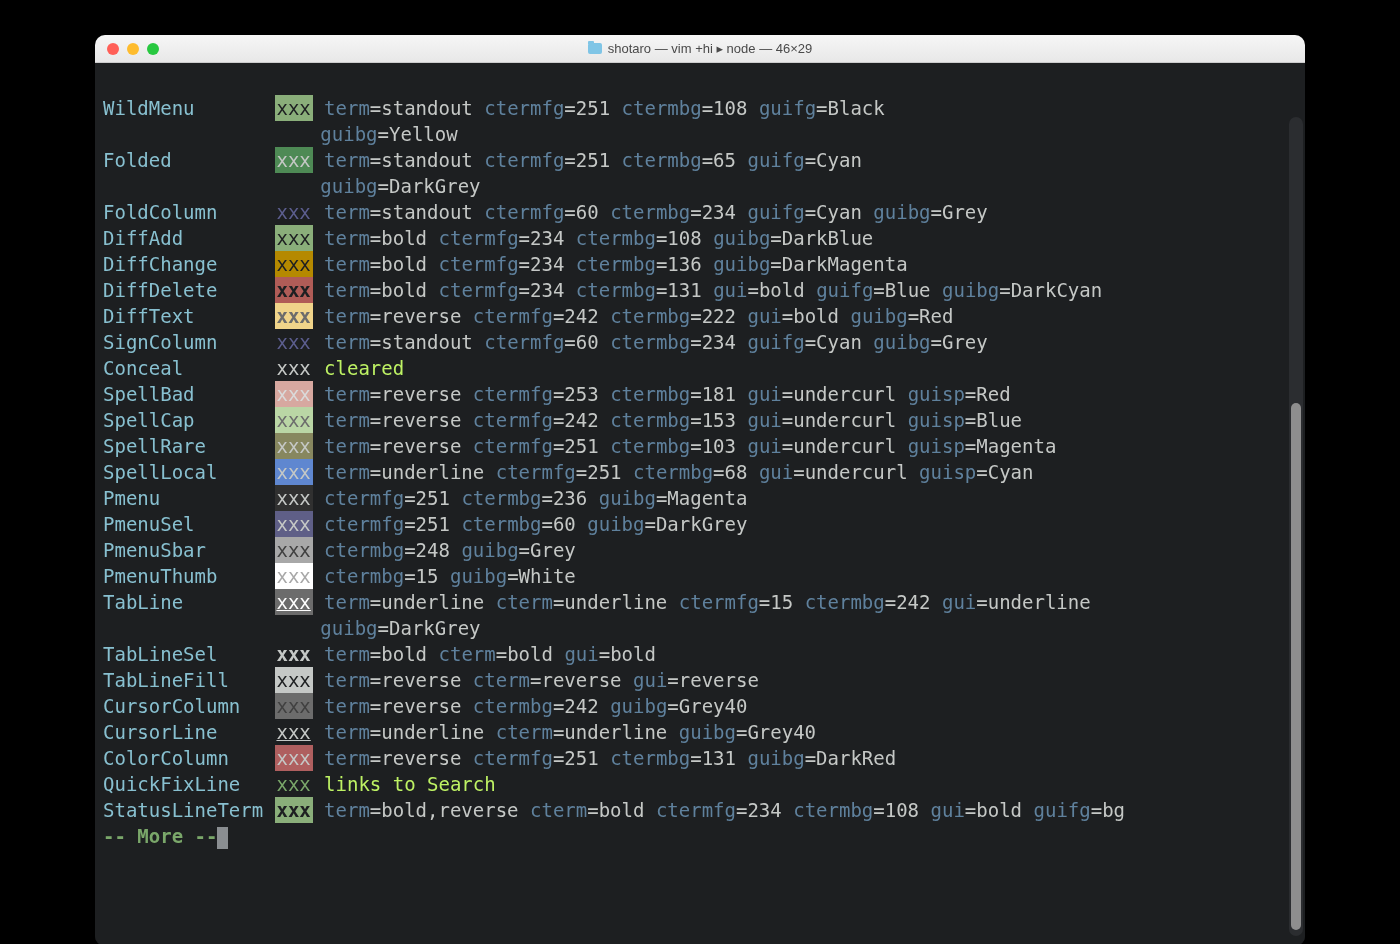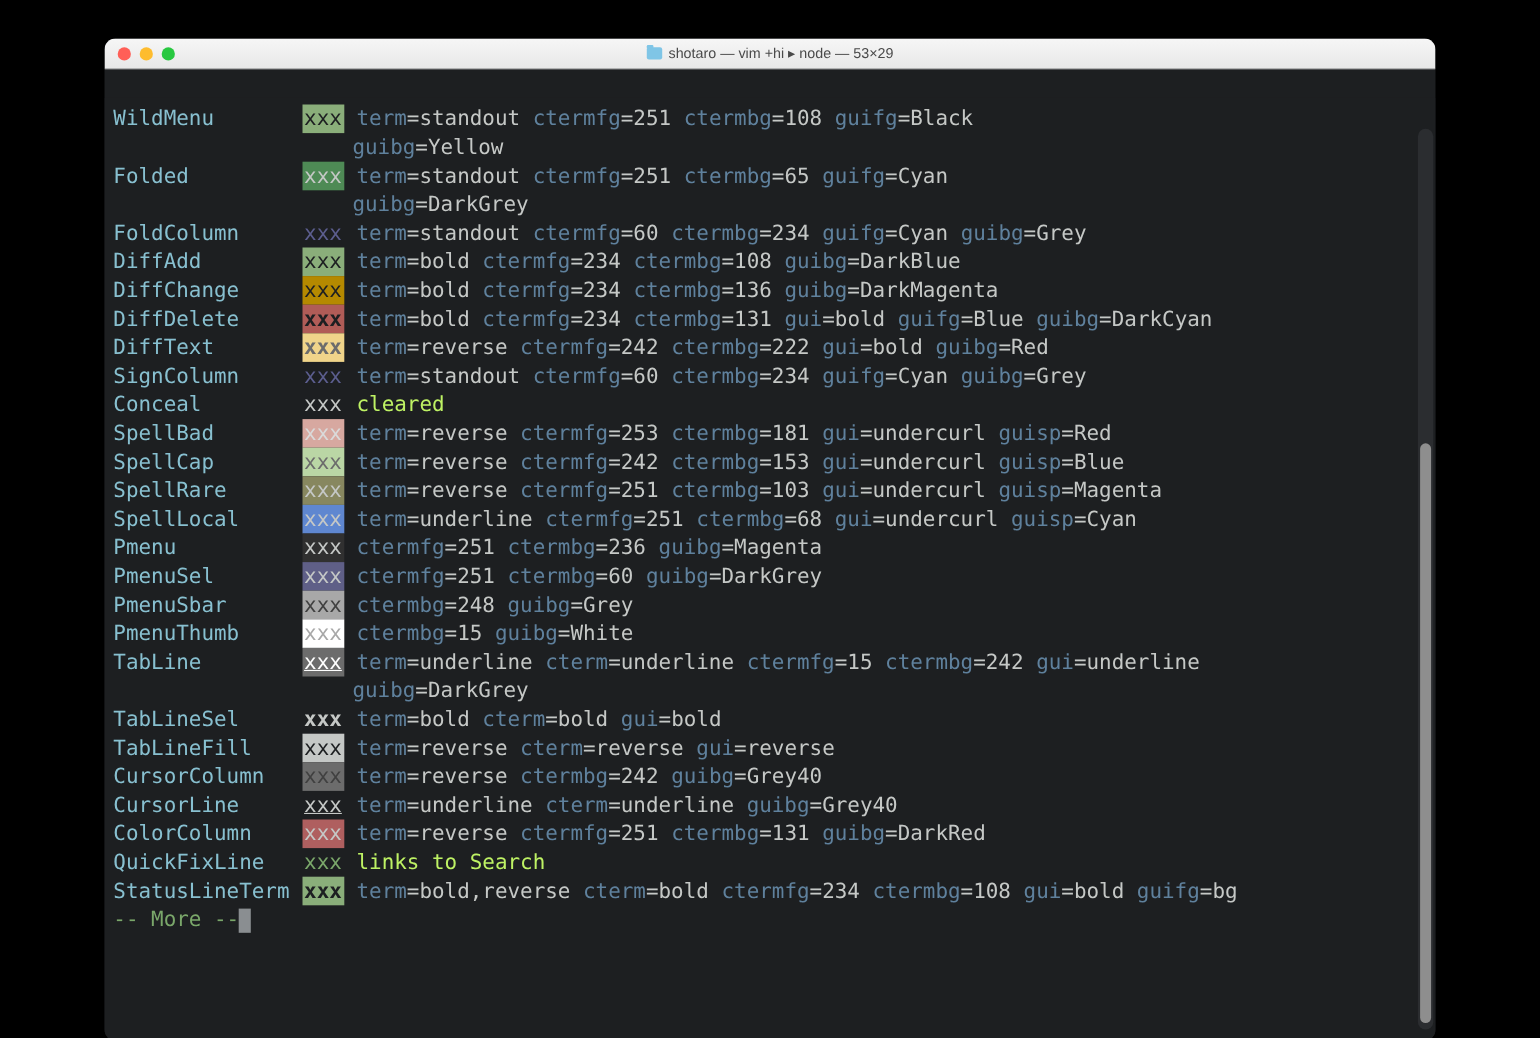--- a/index.html
+++ b/index.html
@@ -73,41 +73,41 @@
     line-height: 26px;
     white-space: pre;
     margin-top: 26px;
   }
   .row { display:block; }
   .grp { color:#88c0d0; } 
   .key { color:#5f819d; } 
   .eq  { color:#c5c8c6; }
   .val { color:#c5c8c6; }
   .plain { color:#bef264; }
-  .more { color:#7aa76a; font-weight:normal;text-align:center; }
+  .more { color:#7aa76a; font-weight:bold;text-align:center; }
   .cursor { display:inline-block; width:11px; height:22px; background:#8a8e91; vertical-align:middle; }
 
   .swatch { display:inline-block; width:38px; text-align:center; }
 
   .sb { position:absolute; right:2px; top:28px; bottom:10px; width:14px; background:#2b2d30; border-radius:7px;}
   .sb-thumb { position:absolute; left:2px; right:2px; top:286px; bottom:6px; background:#8e8e8e; border-radius:5px; }
 </style>
 </head>
 <body>
 
 <div class="window">
   <div class="titlebar">
     <div class="traffic-lights">
       <div class="tl tl-close"></div>
       <div class="tl tl-min"></div>
       <div class="tl tl-max"></div>
     </div>
     <div class="title-wrap">
       <span class="folder-icon"></span>
-      <span>shotaro — vim +hi ▸ node — 53×29</span>
+      <span>shotaro — vim +hi ▸ node — 46×29</span>
     </div>
   </div>
 
   <div class="term" id="term"><span class="row"><span class="grp">WildMenu      </span> <span class="swatch" style="color:#1d1f21;background:#8aae7a;">xxx</span> <span class="key">term</span><span class="eq">=</span><span class="val">standout</span> <span class="key">ctermfg</span><span class="eq">=</span><span class="val">251</span> <span class="key">ctermbg</span><span class="eq">=</span><span class="val">108</span> <span class="key">guifg</span><span class="eq">=</span><span class="val">Black</span></span><span class="row">                   <span class="key">guibg</span><span class="eq">=</span><span class="val">Yellow</span></span><span class="row"><span class="grp">Folded        </span> <span class="swatch" style="color:#c5c8c6;background:#4e8a55;">xxx</span> <span class="key">term</span><span class="eq">=</span><span class="val">standout</span> <span class="key">ctermfg</span><span class="eq">=</span><span class="val">251</span> <span class="key">ctermbg</span><span class="eq">=</span><span class="val">65</span> <span class="key">guifg</span><span class="eq">=</span><span class="val">Cyan</span></span><span class="row">                   <span class="key">guibg</span><span class="eq">=</span><span class="val">DarkGrey</span></span><span class="row"><span class="grp">FoldColumn    </span> <span class="swatch" style="color:#5c5e8f;">xxx</span> <span class="key">term</span><span class="eq">=</span><span class="val">standout</span> <span class="key">ctermfg</span><span class="eq">=</span><span class="val">60</span> <span class="key">ctermbg</span><span class="eq">=</span><span class="val">234</span> <span class="key">guifg</span><span class="eq">=</span><span class="val">Cyan</span> <span class="key">guibg</span><span class="eq">=</span><span class="val">Grey</span></span><span class="row"><span class="grp">DiffAdd       </span> <span class="swatch" style="color:#1d1f21;background:#8aae7a;">xxx</span> <span class="key">term</span><span class="eq">=</span><span class="val">bold</span> <span class="key">ctermfg</span><span class="eq">=</span><span class="val">234</span> <span class="key">ctermbg</span><span class="eq">=</span><span class="val">108</span> <span class="key">guibg</span><span class="eq">=</span><span class="val">DarkBlue</span></span><span class="row"><span class="grp">DiffChange    </span> <span class="swatch" style="color:#1d1f21;background:#b58900;">xxx</span> <span class="key">term</span><span class="eq">=</span><span class="val">bold</span> <span class="key">ctermfg</span><span class="eq">=</span><span class="val">234</span> <span class="key">ctermbg</span><span class="eq">=</span><span class="val">136</span> <span class="key">guibg</span><span class="eq">=</span><span class="val">DarkMagenta</span></span><span class="row"><span class="grp">DiffDelete    </span> <span class="swatch" style="color:#1d1f21;background:#b05c57;font-weight:bold;">xxx</span> <span class="key">term</span><span class="eq">=</span><span class="val">bold</span> <span class="key">ctermfg</span><span class="eq">=</span><span class="val">234</span> <span class="key">ctermbg</span><span class="eq">=</span><span class="val">131</span> <span class="key">gui</span><span class="eq">=</span><span class="val">bold</span> <span class="key">guifg</span><span class="eq">=</span><span class="val">Blue</span> <span class="key">guibg</span><span class="eq">=</span><span class="val">DarkCyan</span></span><span class="row"><span class="grp">DiffText      </span> <span class="swatch" style="color:#6c6c6c;background:#f0d48a;font-weight:bold;">xxx</span> <span class="key">term</span><span class="eq">=</span><span class="val">reverse</span> <span class="key">ctermfg</span><span class="eq">=</span><span class="val">242</span> <span class="key">ctermbg</span><span class="eq">=</span><span class="val">222</span> <span class="key">gui</span><span class="eq">=</span><span class="val">bold</span> <span class="key">guibg</span><span class="eq">=</span><span class="val">Red</span></span><span class="row"><span class="grp">SignColumn    </span> <span class="swatch" style="color:#5c5e8f;">xxx</span> <span class="key">term</span><span class="eq">=</span><span class="val">standout</span> <span class="key">ctermfg</span><span class="eq">=</span><span class="val">60</span> <span class="key">ctermbg</span><span class="eq">=</span><span class="val">234</span> <span class="key">guifg</span><span class="eq">=</span><span class="val">Cyan</span> <span class="key">guibg</span><span class="eq">=</span><span class="val">Grey</span></span><span class="row"><span class="grp">Conceal       </span> <span class="swatch" style="color:#c5c8c6;">xxx</span> <span class="plain">cleared</span></span><span class="row"><span class="grp">SpellBad      </span> <span class="swatch" style="color:#dadada;background:#d7a8a0;">xxx</span> <span class="key">term</span><span class="eq">=</span><span class="val">reverse</span> <span class="key">ctermfg</span><span class="eq">=</span><span class="val">253</span> <span class="key">ctermbg</span><span class="eq">=</span><span class="val">181</span> <span class="key">gui</span><span class="eq">=</span><span class="val">undercurl</span> <span class="key">guisp</span><span class="eq">=</span><span class="val">Red</span></span><span class="row"><span class="grp">SpellCap      </span> <span class="swatch" style="color:#6c6c6c;background:#bad6a5;">xxx</span> <span class="key">term</span><span class="eq">=</span><span class="val">reverse</span> <span class="key">ctermfg</span><span class="eq">=</span><span class="val">242</span> <span class="key">ctermbg</span><span class="eq">=</span><span class="val">153</span> <span class="key">gui</span><span class="eq">=</span><span class="val">undercurl</span> <span class="key">guisp</span><span class="eq">=</span><span class="val">Blue</span></span><span class="row"><span class="grp">SpellRare     </span> <span class="swatch" style="color:#c5c8c6;background:#87875f;">xxx</span> <span class="key">term</span><span class="eq">=</span><span class="val">reverse</span> <span class="key">ctermfg</span><span class="eq">=</span><span class="val">251</span> <span class="key">ctermbg</span><span class="eq">=</span><span class="val">103</span> <span class="key">gui</span><span class="eq">=</span><span class="val">undercurl</span> <span class="key">guisp</span><span class="eq">=</span><span class="val">Magenta</span></span><span class="row"><span class="grp">SpellLocal    </span> <span class="swatch" style="color:#c5c8c6;background:#5f87d0;">xxx</span> <span class="key">term</span><span class="eq">=</span><span class="val">underline</span> <span class="key">ctermfg</span><span class="eq">=</span><span class="val">251</span> <span class="key">ctermbg</span><span class="eq">=</span><span class="val">68</span> <span class="key">gui</span><span class="eq">=</span><span class="val">undercurl</span> <span class="key">guisp</span><span class="eq">=</span><span class="val">Cyan</span></span><span class="row"><span class="grp">Pmenu         </span> <span class="swatch" style="color:#c5c8c6;background:#303030;">xxx</span> <span class="key">ctermfg</span><span class="eq">=</span><span class="val">251</span> <span class="key">ctermbg</span><span class="eq">=</span><span class="val">236</span> <span class="key">guibg</span><span class="eq">=</span><span class="val">Magenta</span></span><span class="row"><span class="grp">PmenuSel      </span> <span class="swatch" style="color:#c5c8c6;background:#5f5f87;">xxx</span> <span class="key">ctermfg</span><span class="eq">=</span><span class="val">251</span> <span class="key">ctermbg</span><span class="eq">=</span><span class="val">60</span> <span class="key">guibg</span><span class="eq">=</span><span class="val">DarkGrey</span></span><span class="row"><span class="grp">PmenuSbar     </span> <span class="swatch" style="color:#404040;background:#a8a8a8;">xxx</span> <span class="key">ctermbg</span><span class="eq">=</span><span class="val">248</span> <span class="key">guibg</span><span class="eq">=</span><span class="val">Grey</span></span><span class="row"><span class="grp">PmenuThumb    </span> <span class="swatch" style="color:#a8a8a8;background:#ffffff;">xxx</span> <span class="key">ctermbg</span><span class="eq">=</span><span class="val">15</span> <span class="key">guibg</span><span class="eq">=</span><span class="val">White</span></span><span class="row"><span class="grp">TabLine       </span> <span class="swatch" style="color:#ffffff;background:#6c6c6c;text-decoration:underline;">xxx</span> <span class="key">term</span><span class="eq">=</span><span class="val">underline</span> <span class="key">cterm</span><span class="eq">=</span><span class="val">underline</span> <span class="key">ctermfg</span><span class="eq">=</span><span class="val">15</span> <span class="key">ctermbg</span><span class="eq">=</span><span class="val">242</span> <span class="key">gui</span><span class="eq">=</span><span class="val">underline</span></span><span class="row">                   <span class="key">guibg</span><span class="eq">=</span><span class="val">DarkGrey</span></span><span class="row"><span class="grp">TabLineSel    </span> <span class="swatch" style="color:#c5c8c6;font-weight:bold;">xxx</span> <span class="key">term</span><span class="eq">=</span><span class="val">bold</span> <span class="key">cterm</span><span class="eq">=</span><span class="val">bold</span> <span class="key">gui</span><span class="eq">=</span><span class="val">bold</span></span><span class="row"><span class="grp">TabLineFill   </span> <span class="swatch" style="color:#1d1f21;background:#c5c8c6;">xxx</span> <span class="key">term</span><span class="eq">=</span><span class="val">reverse</span> <span class="key">cterm</span><span class="eq">=</span><span class="val">reverse</span> <span class="key">gui</span><span class="eq">=</span><span class="val">reverse</span></span><span class="row"><span class="grp">CursorColumn  </span> <span class="swatch" style="color:#404040;background:#6c6c6c;">xxx</span> <span class="key">term</span><span class="eq">=</span><span class="val">reverse</span> <span class="key">ctermbg</span><span class="eq">=</span><span class="val">242</span> <span class="key">guibg</span><span class="eq">=</span><span class="val">Grey40</span></span><span class="row"><span class="grp">CursorLine    </span> <span class="swatch" style="color:#c5c8c6;text-decoration:underline;">xxx</span> <span class="key">term</span><span class="eq">=</span><span class="val">underline</span> <span class="key">cterm</span><span class="eq">=</span><span class="val">underline</span> <span class="key">guibg</span><span class="eq">=</span><span class="val">Grey40</span></span><span class="row"><span class="grp">ColorColumn   </span> <span class="swatch" style="color:#c5c8c6;background:#af5f5f;">xxx</span> <span class="key">term</span><span class="eq">=</span><span class="val">reverse</span> <span class="key">ctermfg</span><span class="eq">=</span><span class="val">251</span> <span class="key">ctermbg</span><span class="eq">=</span><span class="val">131</span> <span class="key">guibg</span><span class="eq">=</span><span class="val">DarkRed</span></span><span class="row"><span class="grp">QuickFixLine  </span> <span class="swatch" style="color:#7aa76a;">xxx</span> <span class="plain">links to Search</span></span><span class="row"><span class="grp">StatusLineTerm</span> <span class="swatch" style="color:#1d1f21;background:#8aae7a;font-weight:bold;">xxx</span> <span class="key">term</span><span class="eq">=</span><span class="val">bold,reverse</span> <span class="key">cterm</span><span class="eq">=</span><span class="val">bold</span> <span class="key">ctermfg</span><span class="eq">=</span><span class="val">234</span> <span class="key">ctermbg</span><span class="eq">=</span><span class="val">108</span> <span class="key">gui</span><span class="eq">=</span><span class="val">bold</span> <span class="key">guifg</span><span class="eq">=</span><span class="val">bg</span></span><span class="row"><span class="more">-- More --</span><span class="cursor"></span></span>
     <div class="sb">
       <div class="sb-thumb"></div>
     </div>
   </div>
 </div>
 

